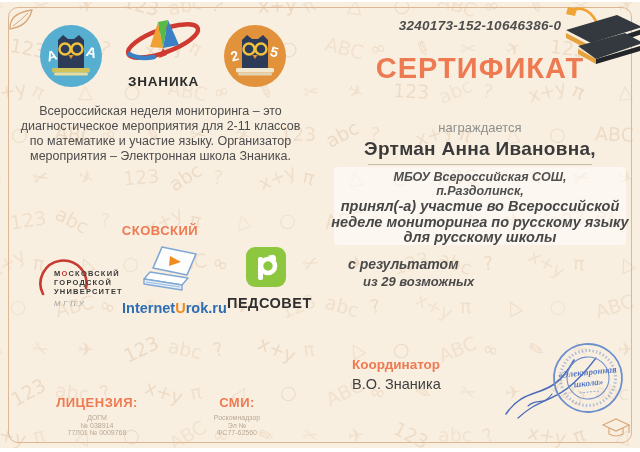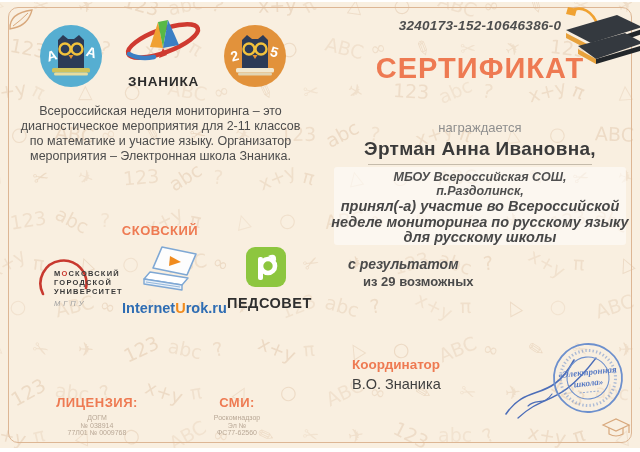--- a/index.html
+++ b/index.html
@@ -36,21 +36,21 @@
   .awarded{left:330px;top:118px;width:300px;text-align:center;font-size:13px;color:#8f8f8f;}
   .name{left:330px;top:136px;width:300px;text-align:center;font-size:19px;font-weight:bold;color:#3a3a3a;letter-spacing:.3px;}
   .name-underline{left:368px;top:162px;width:224px;height:1px;background:#c5bbab;}
   .whitebox{left:334px;top:165px;width:292px;height:78px;background:rgba(255,255,255,0.5);border-radius:3px;}
   .school{left:330px;top:168px;width:300px;text-align:center;font-style:italic;font-weight:600;font-size:12.5px;line-height:14px;color:#4f4f4f;}
   .participation{left:322px;top:197px;width:316px;text-align:center;font-style:italic;font-weight:bold;font-size:14.5px;line-height:15.5px;color:#474747;}
   .result{left:348px;top:254px;color:#4a4a4a;}
   .result .row{display:flex;align-items:baseline;gap:2px;}
   .result .prefix{font-style:italic;font-weight:600;font-size:14px;}
   .result .score{font-style:italic;font-weight:bold;font-size:18px;text-decoration:underline;text-underline-offset:3px;text-decoration-thickness:1px;}
-  .result .total{font-weight:600;font-size:13px;margin-left:15px;margin-top:2px;}
+  .result .total{font-style:italic;font-weight:600;font-size:13px;margin-left:15px;margin-top:2px;}
   .coordinator-label{left:352px;top:355px;color:#ee7a52;font-weight:bold;font-size:13.5px;}
   .coordinator-name{left:352px;top:374px;color:#3f3f3f;font-size:14.5px;}
   .city-year{left:330px;top:420px;width:300px;text-align:center;font-size:15px;color:#a39a8d;letter-spacing:.3px;margin-top:24px;}
   .cap{right:-4px;top:0;}
   .stamp{left:500px;top:328px;opacity:.92;}
   .corner-tl{left:6px;top:3px;}
   .corner-br{right:8px;bottom:6px;}
   .badge{top:21px;}
   .znanika{left:116px;top:15px;width:95px;text-align:center;}
   .znanika .lbl{font-weight:bold;font-size:13.5px;color:#2b2b2b;letter-spacing:.8px;margin-top:1px;}

